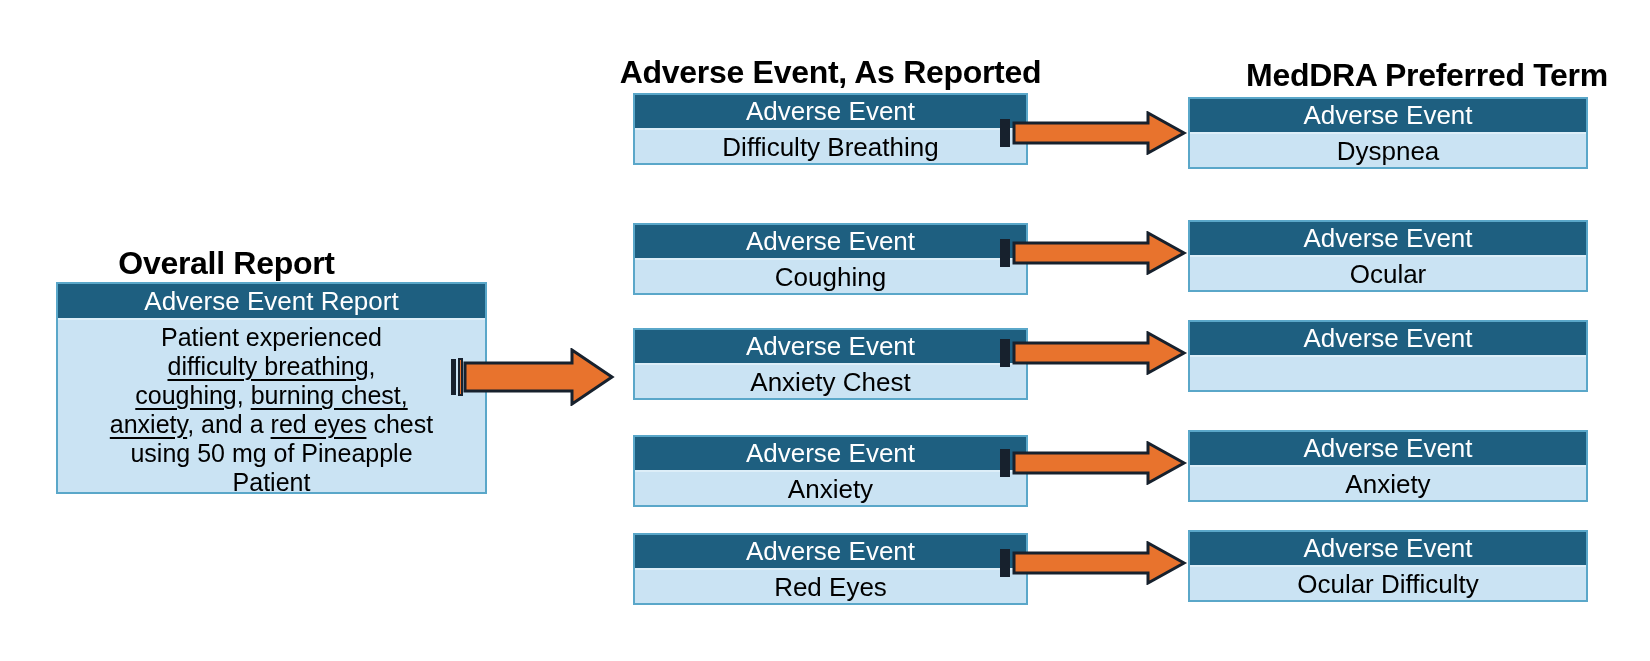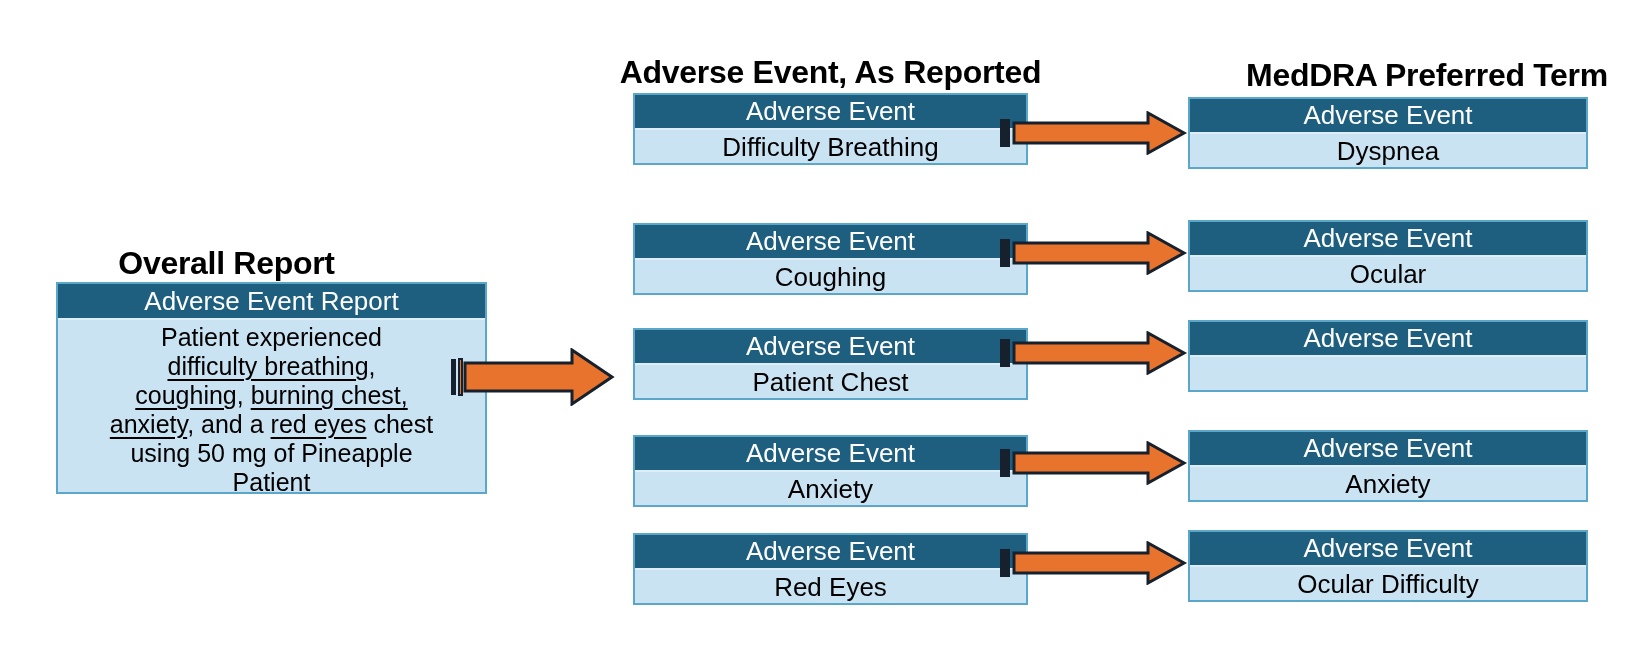--- a/index.html
+++ b/index.html
@@ -61,21 +61,21 @@
   <div class="box mid-box" style="top:93px;">
     <div class="box-header">Adverse Event</div>
     <div class="box-value">Difficulty Breathing</div>
   </div>
   <div class="box mid-box" style="top:223px;">
     <div class="box-header">Adverse Event</div>
     <div class="box-value">Coughing</div>
   </div>
   <div class="box mid-box" style="top:328px;">
     <div class="box-header">Adverse Event</div>
-    <div class="box-value">Patient Chest</div>
+    <div class="box-value">Anxiety Chest</div>
   </div>
   <div class="box mid-box" style="top:435px;">
     <div class="box-header">Adverse Event</div>
     <div class="box-value">Anxiety</div>
   </div>
   <div class="box mid-box" style="top:533px;">
     <div class="box-header">Adverse Event</div>
     <div class="box-value">Red Eyes</div>
   </div>
 

